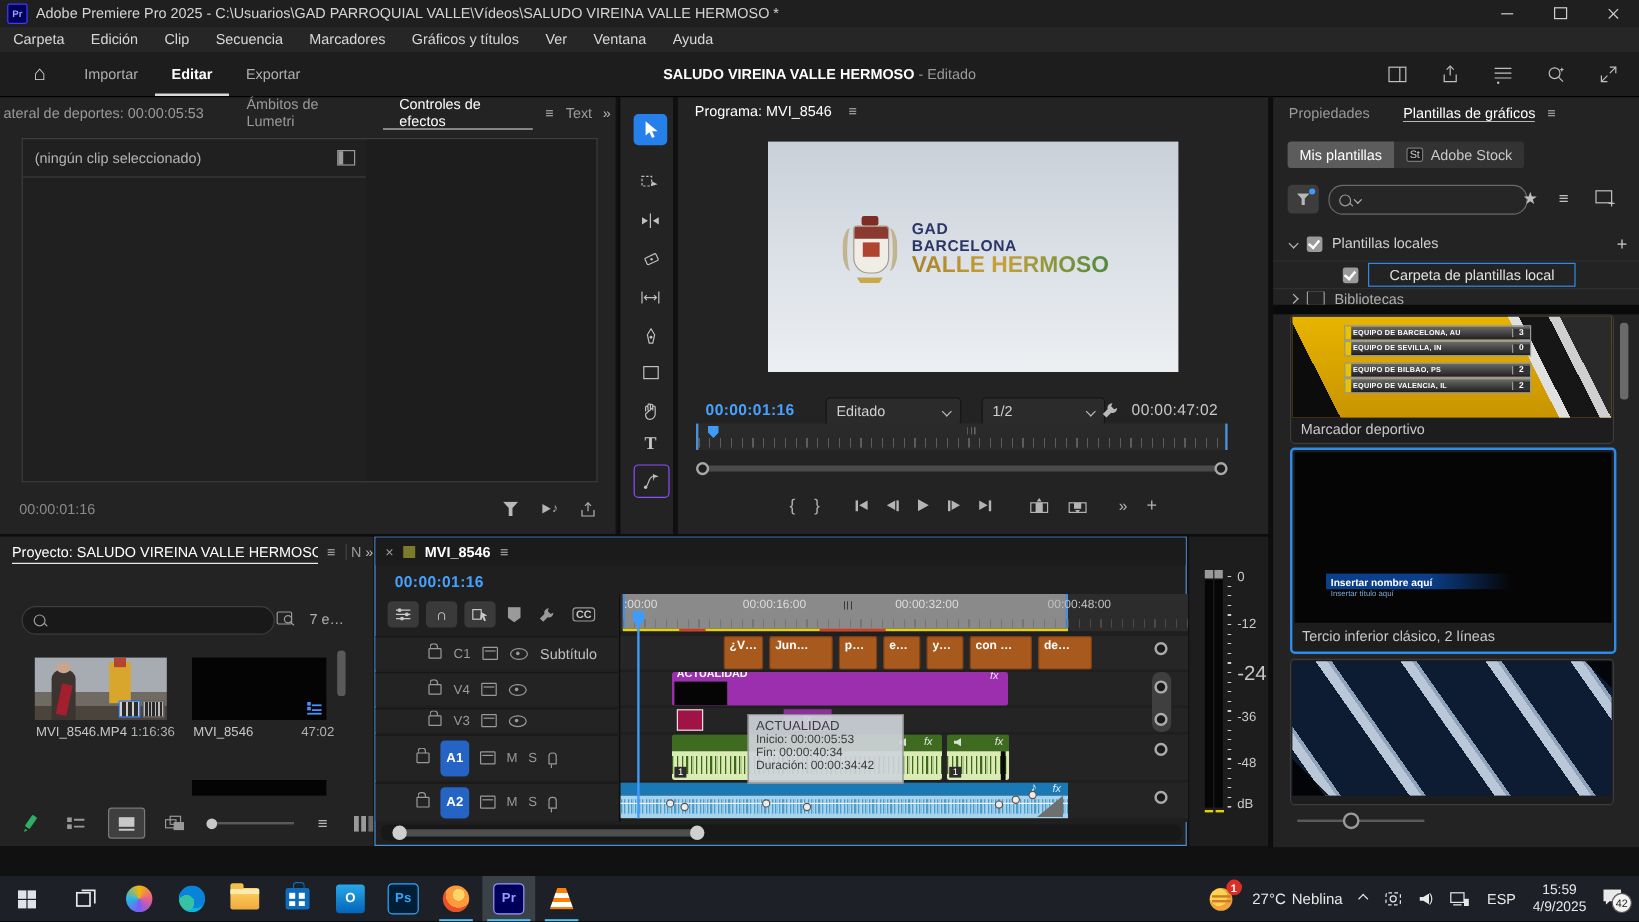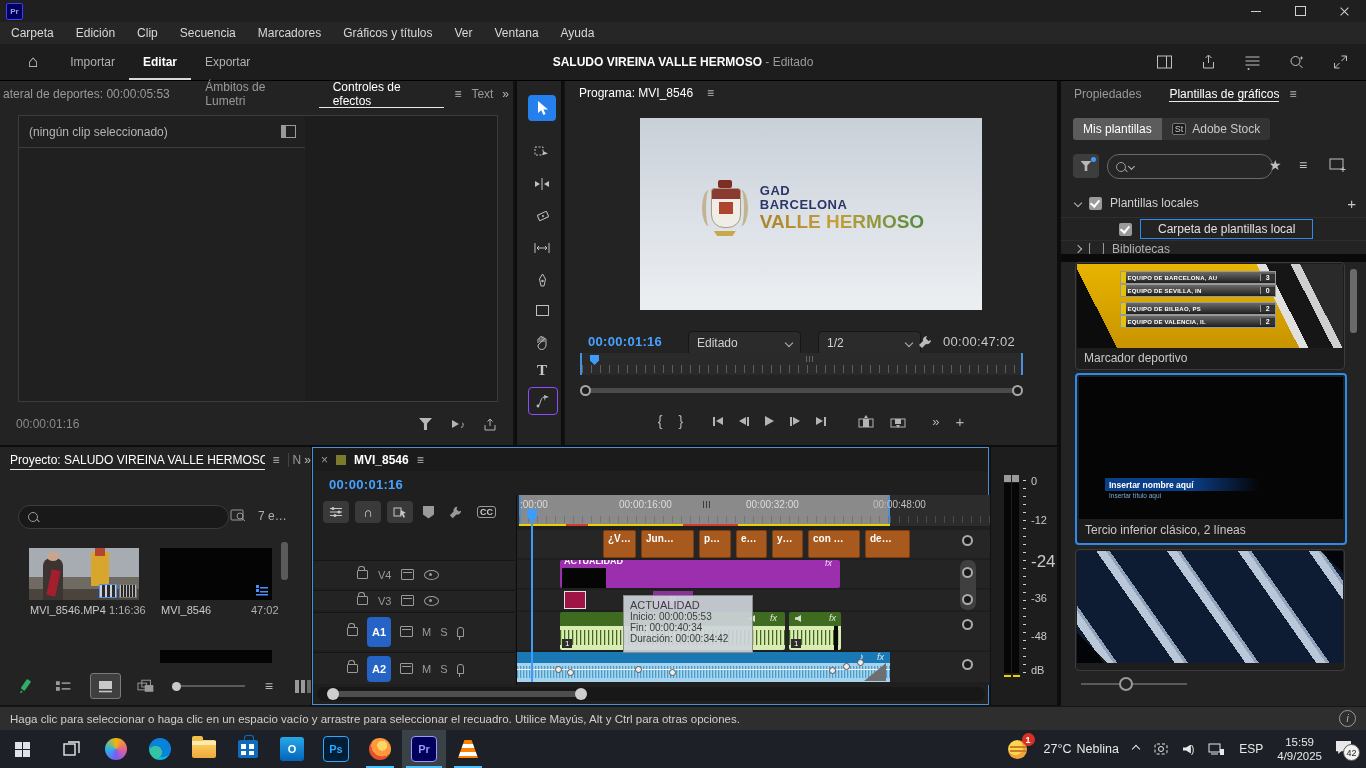--- a/index.html
+++ b/index.html
@@ -94,20 +94,21 @@
   .winlogo{display:grid;grid-template-columns:7px 7px;grid-template-rows:7px 7px;gap:1px}
   .winlogo i{background:#dfe3e8}
 </style>
 </head>
 <body>
 
 <div id="app">
 
   <div class="titlebar r">
     <span class="prbadge">Pr</span>
+    <span class="nb">Adobe Premiere Pro 2025 - C:\Usuarios\GAD PARROQUIAL VALLE\Vídeos\SALUDO VIREINA VALLE HERMOSO *</span>
     <div class="winbtns">
       <span class="winbtn">
           <span class="glyph-min"></span>
         </span>
       <span class="winbtn">
           <span class="glyph-max"></span>
         </span>
       <span class="winbtn">
           <span class="glyph-close"></span>
         </span>
@@ -558,20 +559,27 @@
             <path d="M8 4l5 3-2.5.5L12 11l-1.5.7-1.5-3.2L7 10z" fill="#c8c8c8"></path>
           </svg>
       </span>
       <span style="width:11px;height:13px;background:#9a9a9a;clip-path:polygon(0 0,100% 0,100% 70%,50% 100%,0 70%);margin-left:4px"></span>
       <svg style="margin-left:8px" width="15" height="15" viewBox="0 0 16 16">
           <path d="M10 2a4 4 0 00-4 5L2 11l3 3 4-4a4 4 0 005-4l-2.5 1L9 4.5z" fill="#9a9a9a"></path>
         </svg>
       <span style="margin-left:8px;border:1px solid #9a9a9a;border-radius:3px;font-size:9px;font-weight:bold;padding:0 2px;color:#c8c8c8">CC</span>
     </div>
 
+    <div class="r f" style="left:0;top:82px;width:202px;height:28px;background:#232323;gap:10px;padding-left:44px;box-sizing:border-box;border-top:1px solid #161616">
+      <span class="ic-lock"></span>
+      <span class="trkbtn">C1</span>
+      <span class="ic-patch"></span>
+      <span class="ic-eye"></span>
+      <span style="color:#c0c0c0">Subtítulo</span>
+    </div>
 
     <div class="r f" style="left:0;top:112px;width:202px;height:28px;background:#232323;gap:10px;padding-left:44px;box-sizing:border-box;border-top:1px solid #161616">
       <span class="ic-lock"></span>
       <span class="trkbtn">V4</span>
       <span class="ic-patch"></span>
       <span class="ic-eye"></span>
     </div>
 
     <div class="r f" style="left:0;top:142px;width:202px;height:20px;background:#232323;gap:10px;padding-left:44px;box-sizing:border-box;border-top:1px solid #161616">
       <span class="ic-lock"></span>
@@ -736,24 +744,20 @@
     <span class="r" style="left:40px;top:145px;font-size:11px">-36</span>
     <span class="r" style="left:40px;top:183px;font-size:11px">-48</span>
     <span class="r" style="left:40px;top:217px;font-size:11px">dB</span>
     <div class="r" style="left:13px;top:228px;width:7px;height:2px;background:#e8d200"></div>
     <div class="r" style="left:22px;top:228px;width:7px;height:2px;background:#e8d200"></div>
   </div>
 
   <div class="r" style="left:0;top:445px;width:1057px;height:2px;background:#0d0d0d"></div>
   <div class="r" style="left:1057px;top:80px;width:2px;height:626px;background:#0d0d0d"></div>
 
-  <div class="r f" style="left:0;top:706px;width:1366px;height:24px;background:#2e2e2e;border-top:1px solid #161616;padding:0 10px;box-sizing:border-box">
-    <span style="font-size:11.5px;color:#cfcfcf" class="ellip">Haga clic para seleccionar o haga clic en un espacio vacío y arrastre para seleccionar el recuadro. Utilice Mayús, Alt y Ctrl para otras opciones.</span>
-    <span class="f" style="margin-left:auto;width:15px;height:15px;border:1px solid #9a9a9a;border-radius:50%;justify-content:center;font-size:10px;font-style:italic;color:#b8b8b8">i</span>
-  </div>
 
   <div class="taskbar r">
     <div class="tbicon">
         <span class="winlogo">
           <i></i>
           <i></i>
           <i></i>
           <i></i>
         </span>
       </div>

